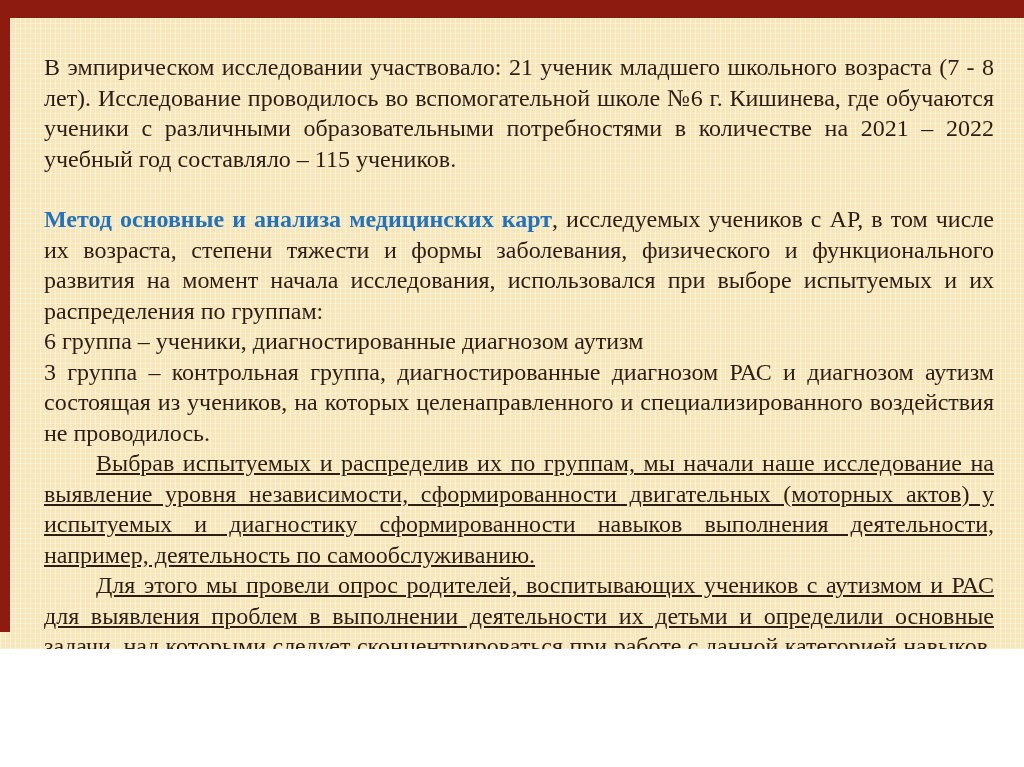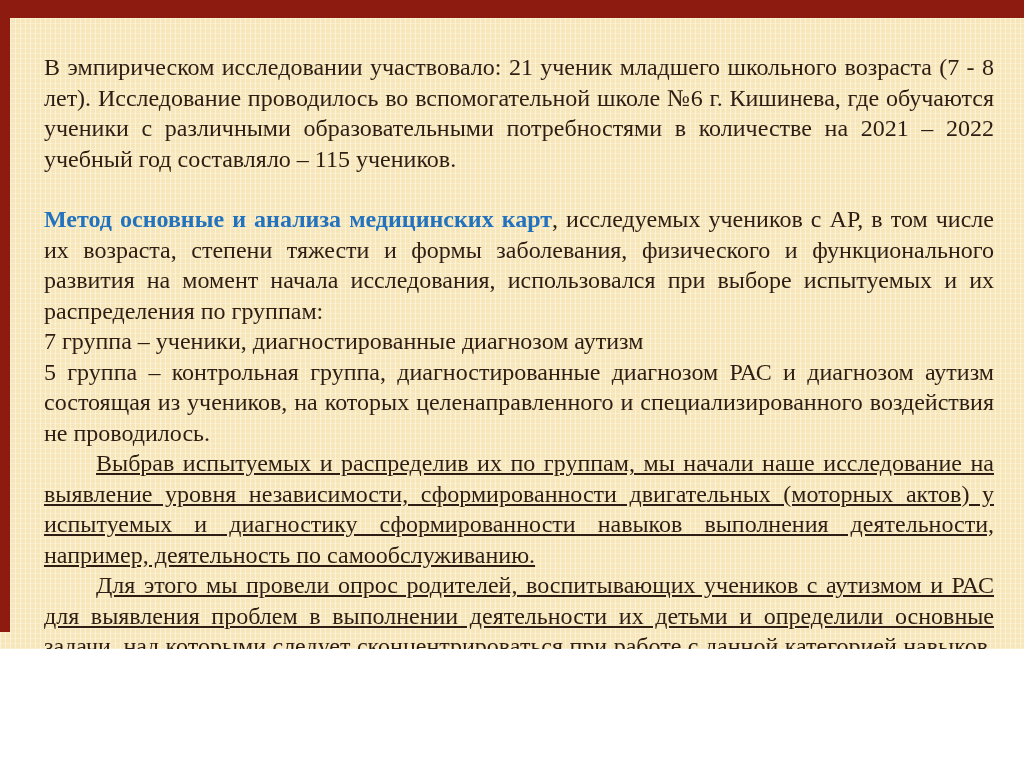--- a/index.html
+++ b/index.html
@@ -67,22 +67,22 @@
 
 <div class="slide">
   <div class="border-top"></div>
   <div class="border-left"></div>
 
   <div class="content">
     <p class="para-first">В эмпирическом исследовании участвовало: 21 ученик младшего школьного возраста (7 - 8 лет). Исследование проводилось во вспомогательной школе №6 г. Кишинева, где обучаются ученики с различными образовательными потребностями в количестве на 2021 – 2022 учебный год составляло – 115 учеников.</p>
 
     <p><span class="highlight">Метод основные и анализа медицинских карт</span><span>, исследуемых учеников с АР, в том числе их возраста, степени тяжести и формы заболевания, физического и функционального развития на момент начала исследования, использовался при выборе испытуемых и их распределения по группам:</span></p>
 
-    <p>7  группа – ученики, диагностированные диагнозом аутизм</p>
+    <p>6  группа – ученики, диагностированные диагнозом аутизм</p>
 
 
-    <p>5  группа – контрольная группа, диагностированные диагнозом РАС и диагнозом аутизм состоящая из учеников, на которых целенаправленного и специализированного воздействия не проводилось.</p>
+    <p>3  группа – контрольная группа, диагностированные диагнозом РАС и диагнозом аутизм состоящая из учеников, на которых целенаправленного и специализированного воздействия не проводилось.</p>
 
     <p class="indent">Выбрав испытуемых и распределив их по группам, мы начали наше исследование на выявление уровня независимости, сформированности двигательных (моторных актов) у испытуемых и диагностику сформированности навыков выполнения деятельности, например, деятельность по самообслуживанию.</p>
 
     <p class="indent">Для этого мы провели опрос родителей, воспитывающих учеников с аутизмом и РАС для выявления проблем в выполнении деятельности их детьми и определили основные задачи, над которыми следует сконцентрироваться при работе с данной категорией навыков, затем провели диагностику самих испытуемых.</p>
   </div>
 </div>
 
 </body></html>

